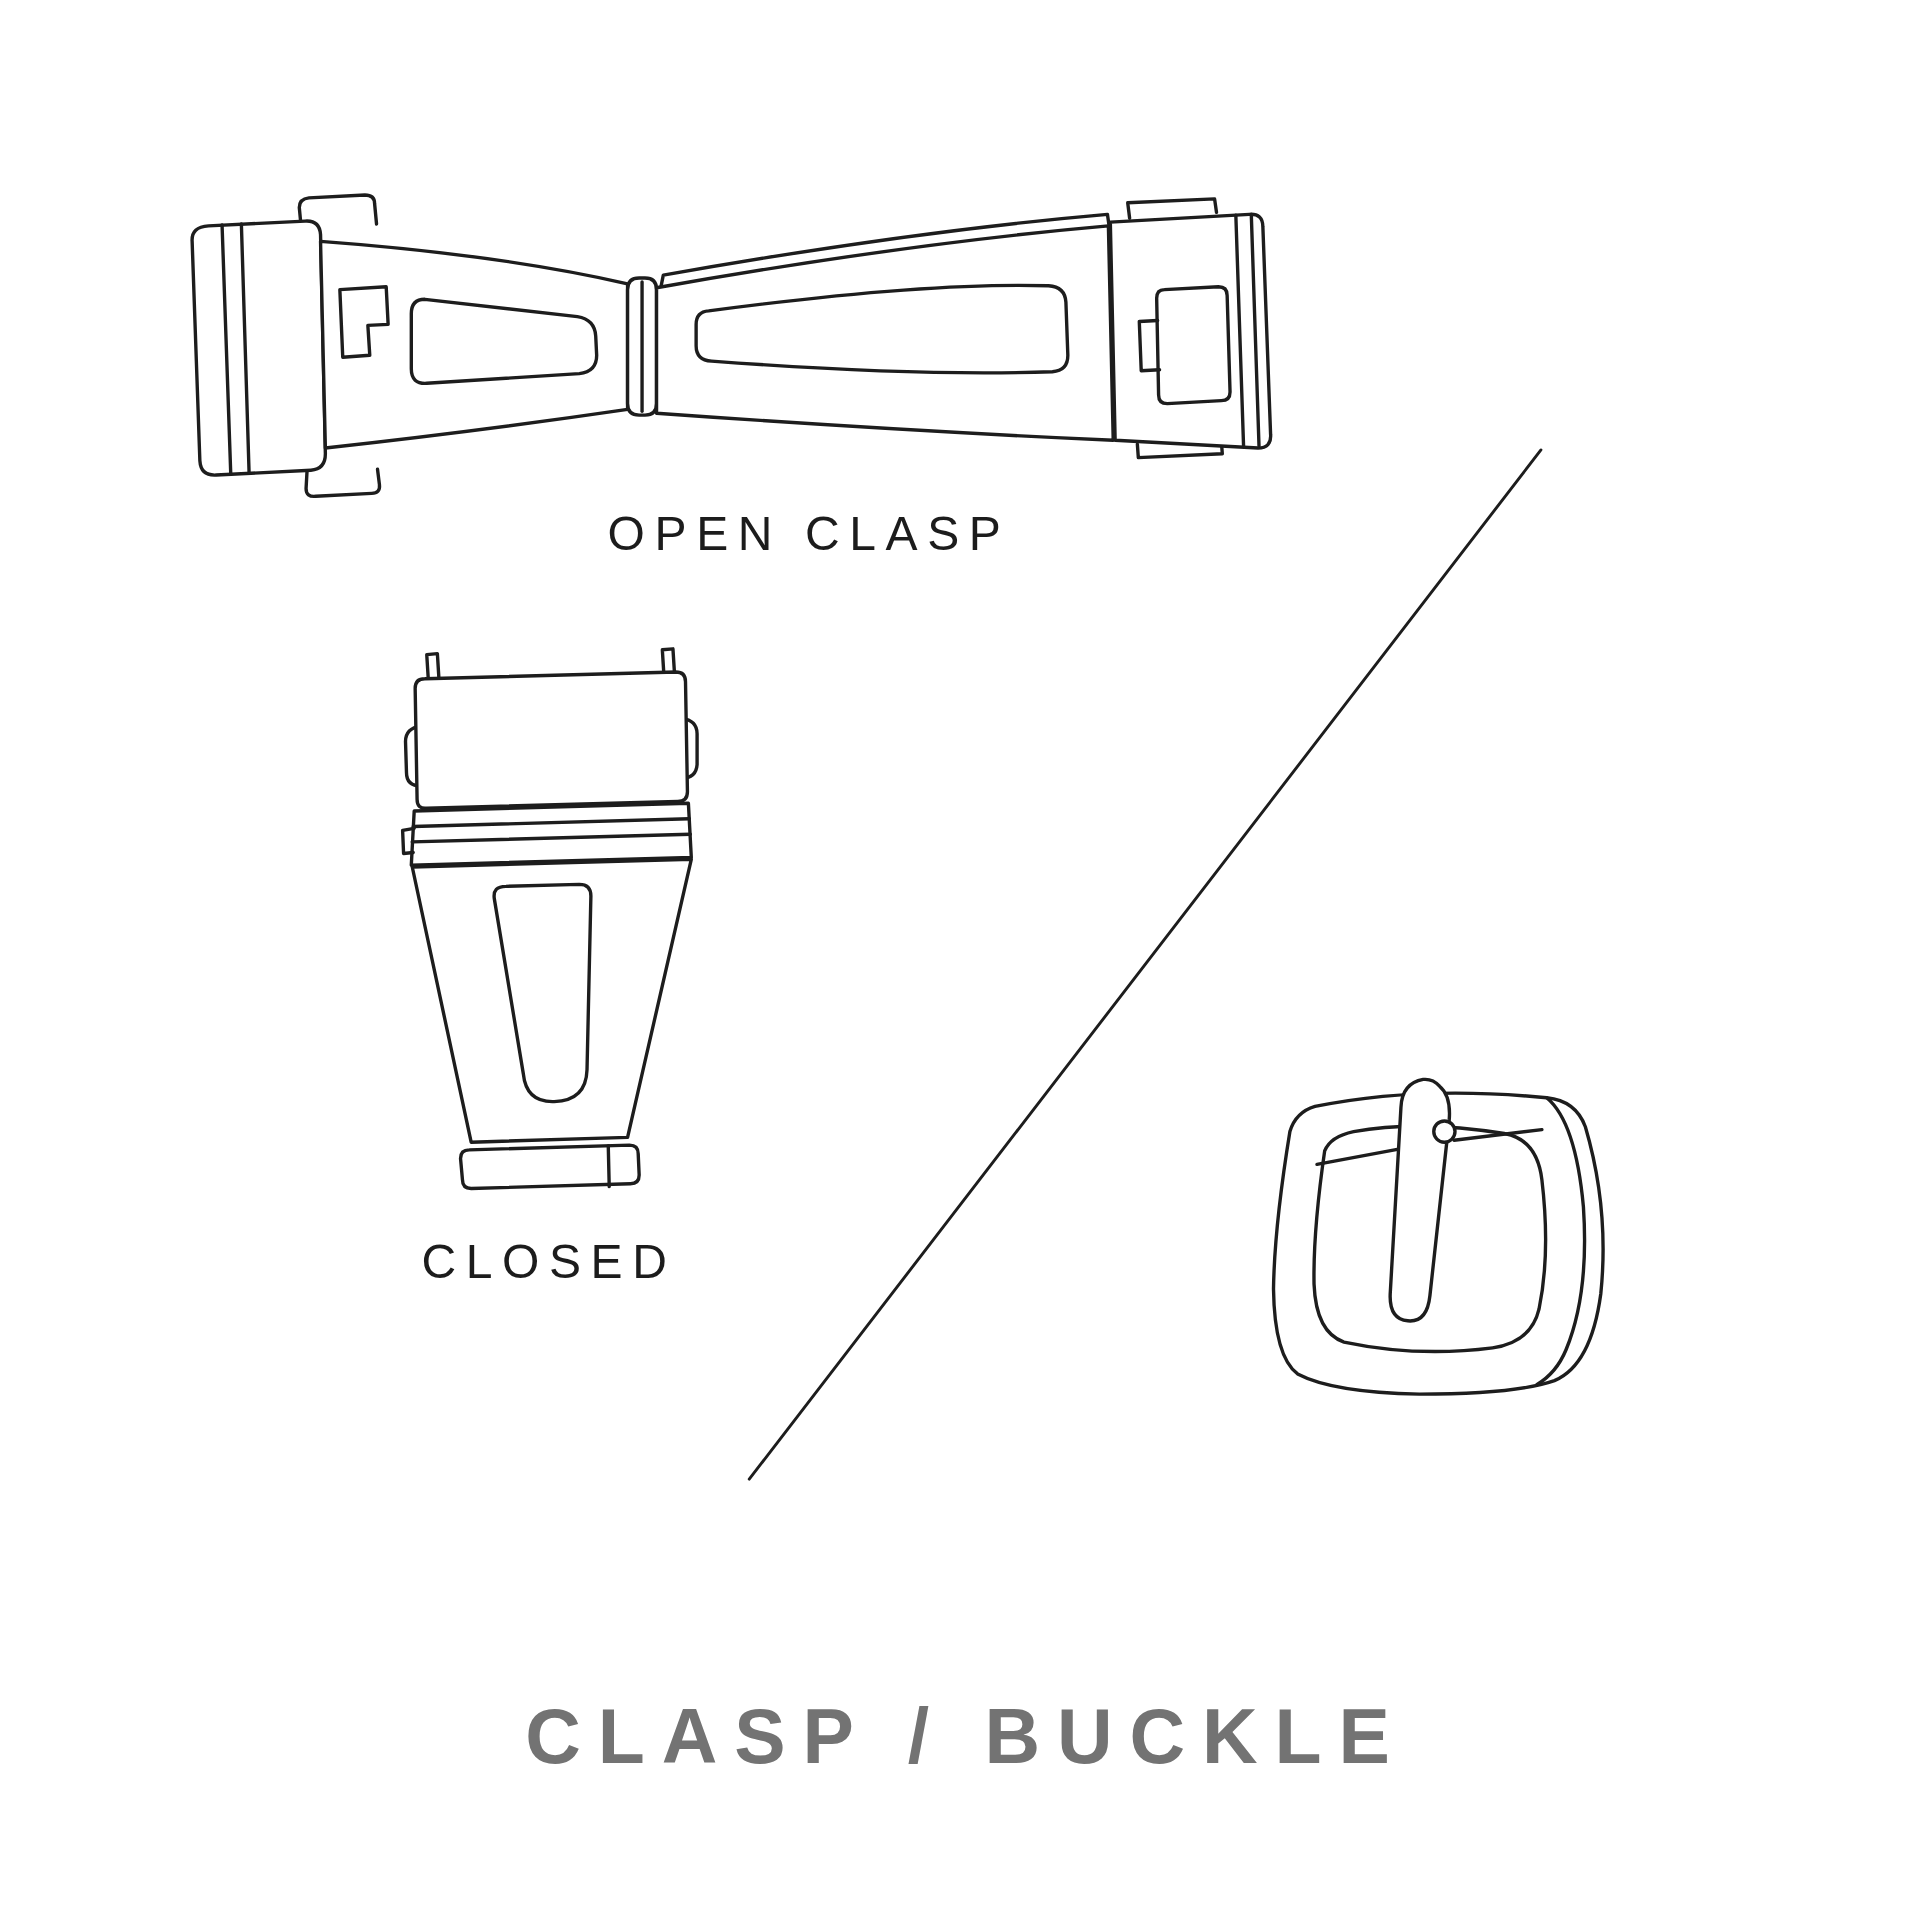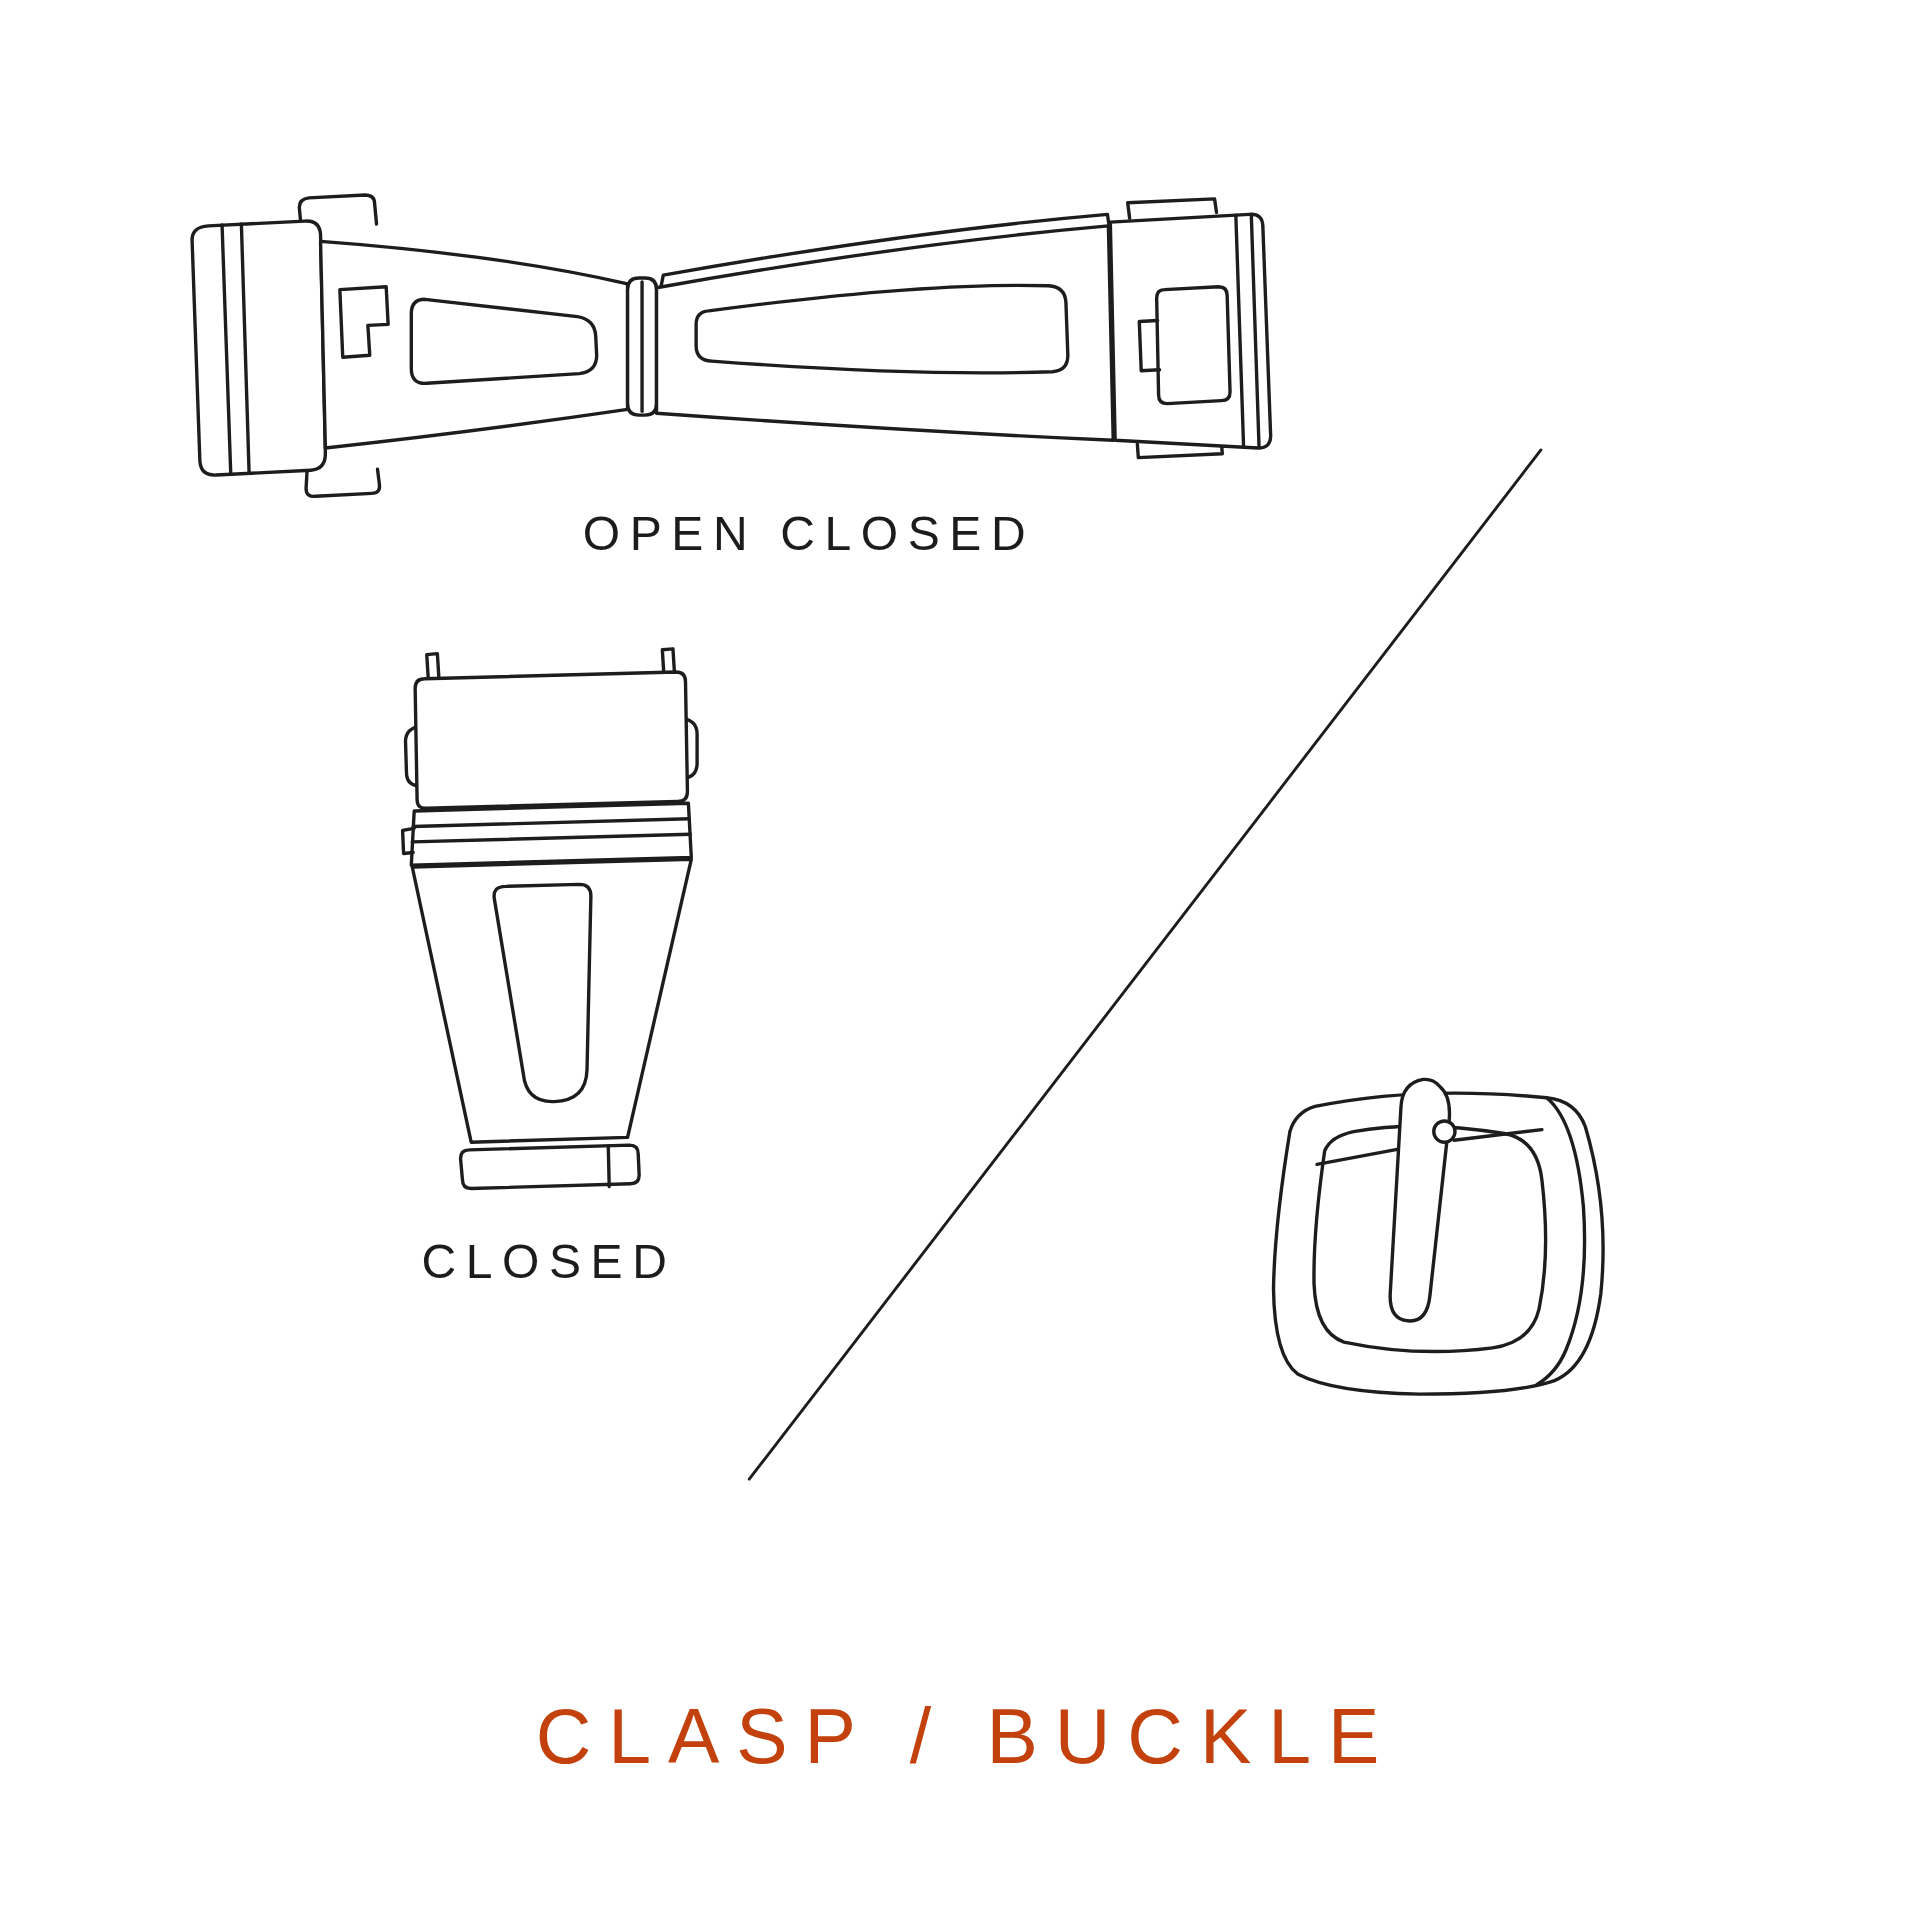--- a/index.html
+++ b/index.html
@@ -31,24 +31,24 @@
     white-space: nowrap;
   }
   .caption--open  { left: 809px; top: 533px; }
   .caption--closed{ left: 541px; top: 1261px; margin-left: 8px; }
   .title {
     position: absolute;
     left: 966px;
     top: 1736px;
     transform: translate(-50%, -50%);
     font-family: "Liberation Sans", sans-serif;
-    font-weight: 400;
+    font-weight: 700;
     font-size: 77px;
     letter-spacing: 0.22em;
-    color: #c2410c;
+    color: #737373;
     white-space: nowrap;
   }
 </style>
 </head>
 <body>
 
 <div class="canvas">
 
   <svg class="art" width="1931" height="1931" viewBox="0 0 2000 2000" xmlns="http://www.w3.org/2000/svg">
 
@@ -122,20 +122,20 @@
 
       <line x1="1364" y1="1206" x2="1450" y2="1190"></line>
       <line x1="1506" y1="1181" x2="1597" y2="1170"></line>
 
       <path d="M 1474 1118 Q 1452 1122 1451 1147 L 1440 1338 Q 1438 1366 1458 1368 Q 1478 1370 1481 1342 L 1501 1160 Q 1503 1135 1491 1125 Q 1484 1117 1474 1118 Z"></path>
 
       <circle cx="1496" cy="1172" r="11"></circle>
     </g>
   </svg>
 
-  <div class="caption caption--open">OPEN CLOSED</div>
+  <div class="caption caption--open">OPEN CLASP</div>
 
   <div class="caption caption--closed">CLOSED</div>
 
   <div class="title">CLASP / BUCKLE</div>
 
 </div>
 
 
 </body></html>

